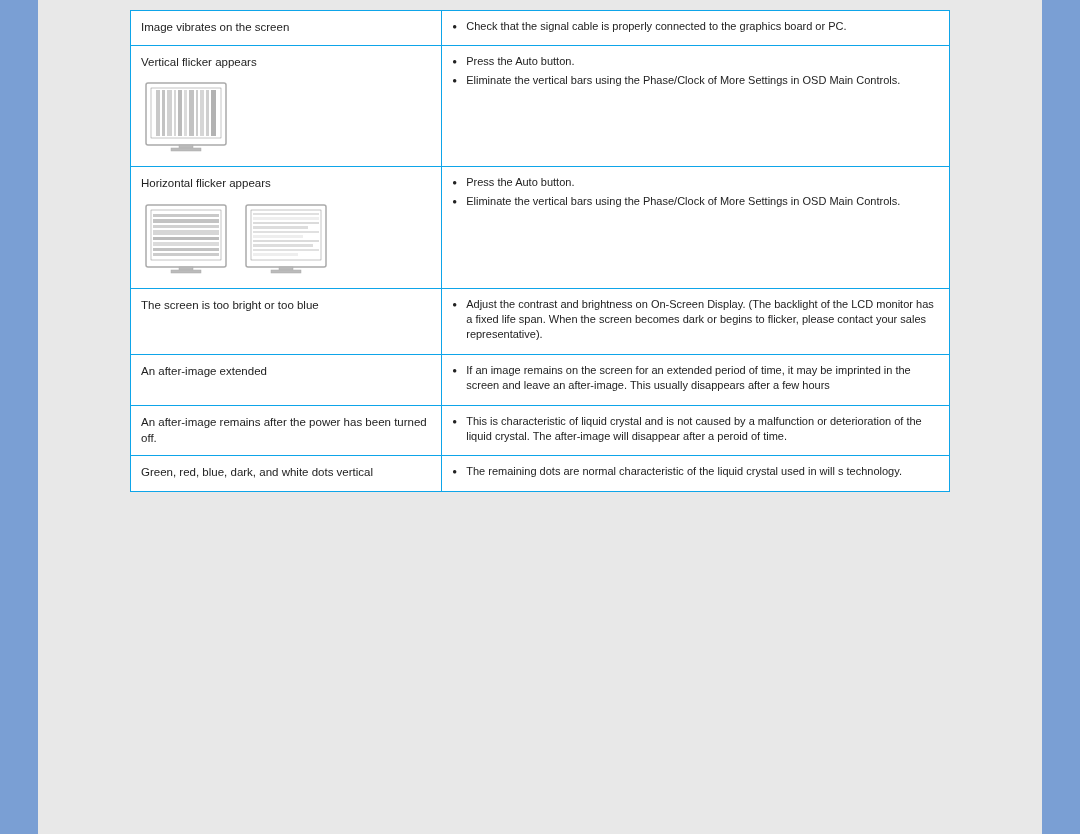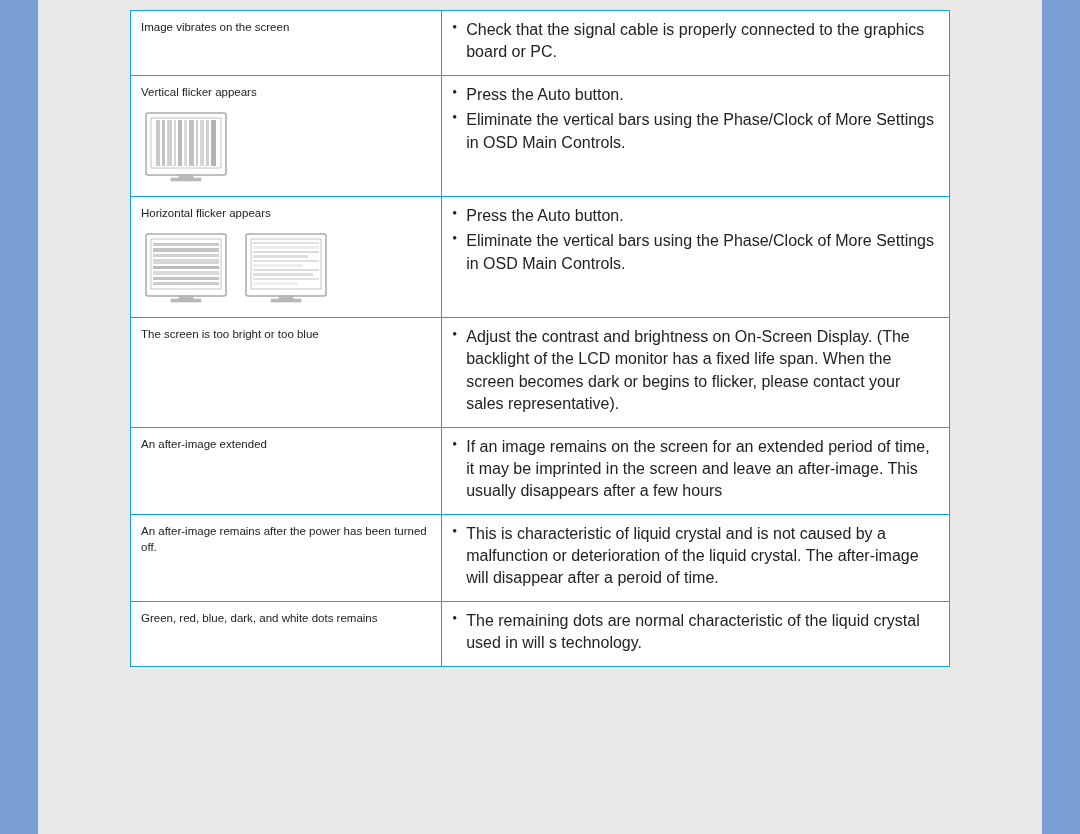--- a/index.html
+++ b/index.html
@@ -87,21 +87,21 @@
     ul.solution-list {
       list-style: none;
       padding: 0;
       margin: 0;
     }
 
     ul.solution-list li {
       padding-left: 14px;
       position: relative;
       margin-bottom: 3px;
-      font-size: 16px;
+      font-size: 11px;
       line-height: 1.4;
     }
 
     ul.solution-list li::before {
       content: "●";
       position: absolute;
       left: 0;
       font-size: 8px;
       top: 2px;
     }
@@ -255,21 +255,21 @@
             </td>
             <td class="solution-col">
               <ul class="solution-list">
                 <li class="solution-text">This is characteristic of liquid crystal and is not caused by a malfunction or deterioration of the liquid crystal. The after-image will disappear after a peroid of time.</li>
               </ul>
             </td>
           </tr>
 
           <tr>
             <td class="symptom-col">
-              <span class="symptom-text">Green, red, blue, dark, and white dots remains</span>
+              <span class="symptom-text">Green, red, blue, dark, and white dots vertical</span>
             </td>
             <td class="solution-col">
               <ul class="solution-list">
                 <li class="solution-text">The remaining dots are normal characteristic of the liquid crystal used in will s technology.</li>
               </ul>
             </td>
           </tr>
 
         </tbody>
       </table>

